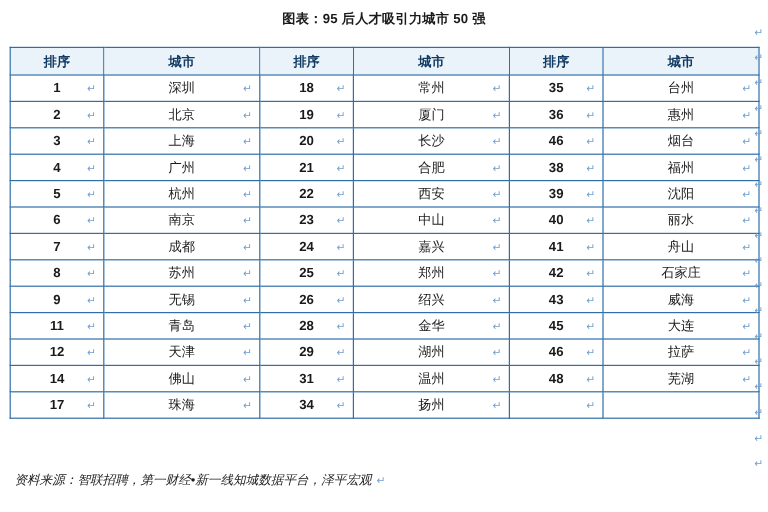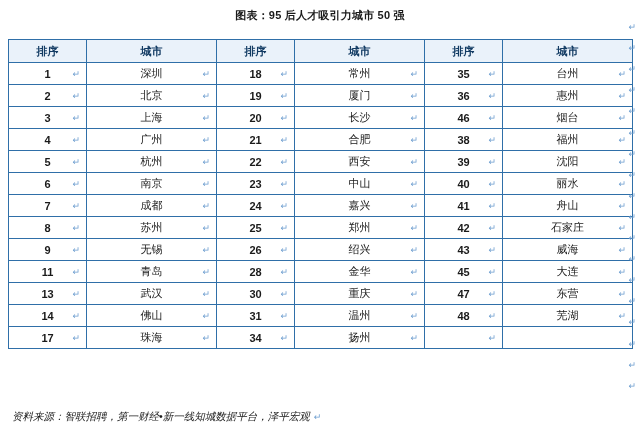--- a/index.html
+++ b/index.html
@@ -67,21 +67,21 @@
     top: 50%;
     transform: translateY(-50%);
     font-weight: normal;
   }
   .col-rank { width: 78px; }
   .col-city { width: 130px; }
 
   .source {
     position: absolute;
     left: 12px;
-    bottom: 3px;
+    bottom: 20px;
     font-size: 10.5px;
     font-style: italic;
     color: #1a1a1a;
     white-space: nowrap;
   }
   .source .pilcrow-inline {
     color: #6f9fd0;
     font-style: normal;
     font-size: 9px;
     margin-left: 4px;
@@ -202,26 +202,26 @@
         </tr>
         <tr>
           <td class="rank-cell"><span>11</span><span class="pilcrow">↵</span></td>
           <td class="city-cell"><span>青岛</span><span class="pilcrow">↵</span></td>
           <td class="rank-cell"><span>28</span><span class="pilcrow">↵</span></td>
           <td class="city-cell"><span>金华</span><span class="pilcrow">↵</span></td>
           <td class="rank-cell"><span>45</span><span class="pilcrow">↵</span></td>
           <td class="city-cell"><span>大连</span><span class="pilcrow">↵</span></td>
         </tr>
         <tr>
-          <td class="rank-cell"><span>13</span><span class="pilcrow">↵</span></td>
-          <td class="city-cell"><span>武汉</span><span class="pilcrow">↵</span></td>
-          <td class="rank-cell"><span>30</span><span class="pilcrow">↵</span></td>
-          <td class="city-cell"><span>重庆</span><span class="pilcrow">↵</span></td>
-          <td class="rank-cell"><span>47</span><span class="pilcrow">↵</span></td>
-          <td class="city-cell"><span>东营</span><span class="pilcrow">↵</span></td>
+          <td class="rank-cell"><span>12</span><span class="pilcrow">↵</span></td>
+          <td class="city-cell"><span>天津</span><span class="pilcrow">↵</span></td>
+          <td class="rank-cell"><span>29</span><span class="pilcrow">↵</span></td>
+          <td class="city-cell"><span>湖州</span><span class="pilcrow">↵</span></td>
+          <td class="rank-cell"><span>46</span><span class="pilcrow">↵</span></td>
+          <td class="city-cell"><span>拉萨</span><span class="pilcrow">↵</span></td>
         </tr>
         <tr>
           <td class="rank-cell"><span>14</span><span class="pilcrow">↵</span></td>
           <td class="city-cell"><span>佛山</span><span class="pilcrow">↵</span></td>
           <td class="rank-cell"><span>31</span><span class="pilcrow">↵</span></td>
           <td class="city-cell"><span>温州</span><span class="pilcrow">↵</span></td>
           <td class="rank-cell"><span>48</span><span class="pilcrow">↵</span></td>
           <td class="city-cell"><span>芜湖</span><span class="pilcrow">↵</span></td>
         </tr>
         <tr>

